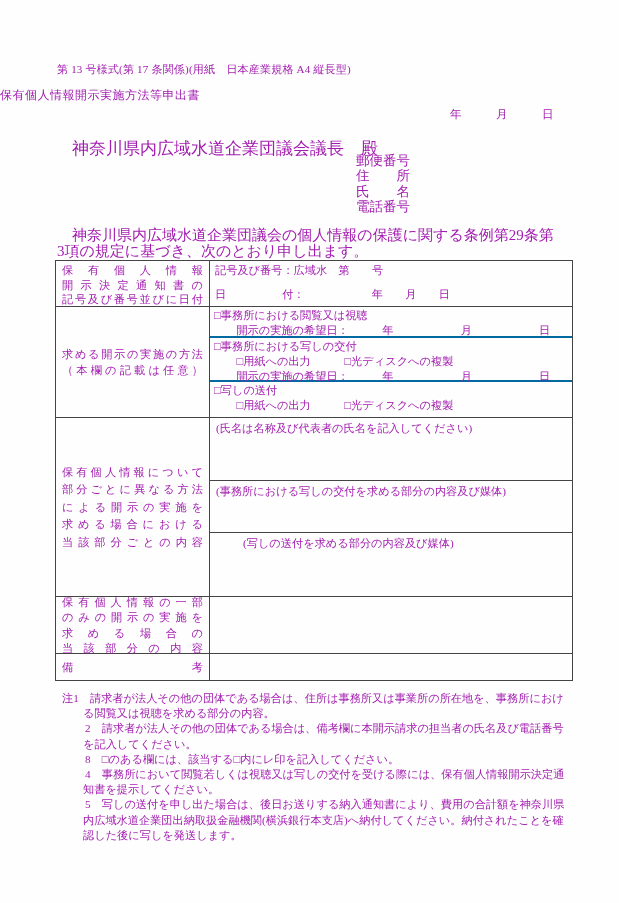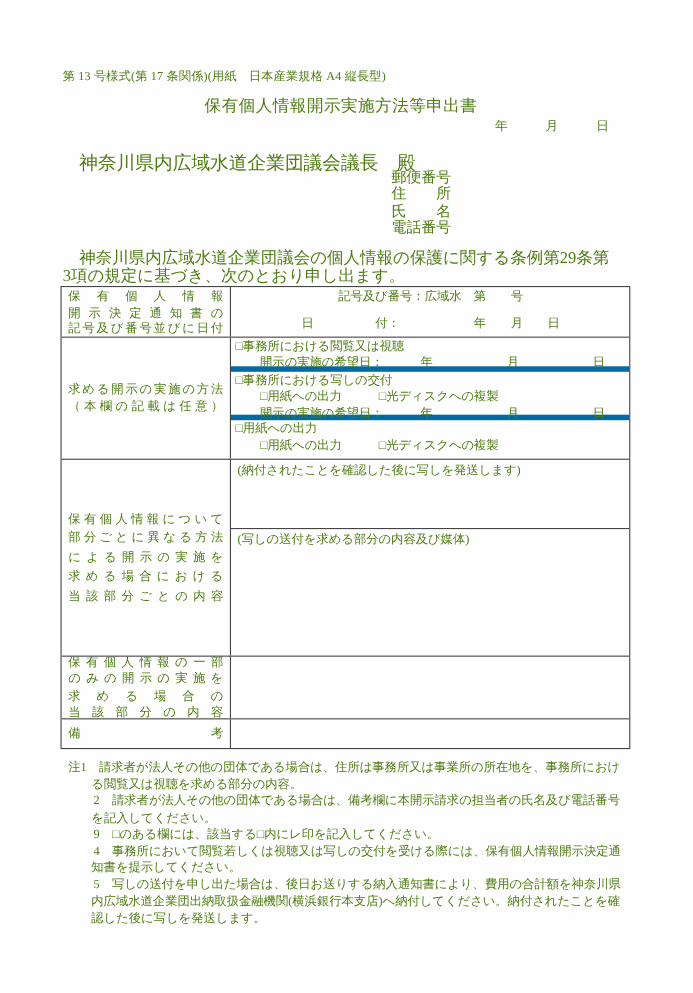--- a/index.html
+++ b/index.html
@@ -1,48 +1,48 @@
 <!DOCTYPE html>
 <html><head>
 <meta charset="utf-8">
 <style>
   html,body{margin:0;padding:0;background:#ffffff;}
   .page{
     position:relative;width:620px;height:903px;background:#fefefe;
     font-family:"Liberation Serif","DejaVu Serif",serif;
-    color:#4d7c0f;overflow:hidden;
+    color:#a21caf;overflow:hidden;
   }
   .form-number{position:absolute;left:57px;top:62px;font-size:11px;letter-spacing:0.2px;}
-  .doc-title{position:absolute;left:0;right:0;top:87px;text-align:center;font-size:15px;letter-spacing:0.5px;}
+  .doc-title{position:absolute;left:0;right:0;top:87px;font-size:12px;letter-spacing:0.5px;}
   .date-line{position:absolute;left:450px;top:107px;font-size:11.5px;}
   .addressee{position:absolute;left:72px;top:137px;font-size:17px;}
   .contact{position:absolute;left:356px;top:153px;font-size:13.5px;line-height:15.3px;text-align:center;}
   .contact .cline{width:54px;}
   .jl{display:flex;justify-content:space-between;}
   .intro{position:absolute;left:57px;top:227px;width:504px;font-size:15px;line-height:16px;}
   
   .tbl{position:absolute;left:55px;top:260px;width:516px;border:1px solid #444;font-size:11.2px;line-height:14.8px;}
   .trow{display:flex;border-bottom:1px solid #444;box-sizing:border-box;}
   .trow:last-child{border-bottom:none;}
   .cl{width:154px;border-right:1px solid #444;box-sizing:border-box;padding:1px 6px;flex:none;display:flex;flex-direction:column;}
-  .cr{flex:1;box-sizing:border-box;align-items:center;}
+  .cr{flex:1;box-sizing:border-box;}
   .r1{height:46px;}
   .r1 .cl{line-height:14.6px;justify-content:space-between;padding:2px 6px;}
   .r1 .cr{display:flex;flex-direction:column;justify-content:space-between;padding:2px 4px 4px 5px;}
   .r2{height:111px;}
   .r2 .cl{justify-content:center;gap:1px;line-height:15px;}
-  .opt{box-sizing:border-box;border-bottom:5px solid #0369a1;padding:1px 2px 0 4px;line-height:14.8px;}
+  .opt{box-sizing:border-box;border-bottom:2px solid #0369a1;padding:1px 2px 0 4px;line-height:14.8px;}
   .opt:last-child{border-bottom:none;}
   .optA{height:31px;}
   .optB{height:44px;}
   .optC{height:35px;}
   .r3{height:179px;}
   .r3 .cl{justify-content:center;gap:2.5px;line-height:15px;}
   .part{box-sizing:border-box;border-bottom:1px solid #444;padding:3px 2px 0 6px;}
-  .part:last-child{border-bottom:none;}
+  .part:last-child{border-bottom:none;margin-left:27px;}
   .p1{height:63px;}
   .p2{height:52px;}
   .p3{height:63px;}
   .r4{height:57px;}
   .r4 .cl{line-height:14.3px;justify-content:center;gap:1px;}
   .r5{height:26px;}
   .r5 .cl{justify-content:center;}
   
   .notes{position:absolute;left:62px;top:691px;width:503px;font-size:11.2px;line-height:15.2px;}
   .note{margin-left:21px;text-indent:-21px;}
@@ -150,21 +150,21 @@
         <div class="opt optA">
           <div>□事務所における閲覧又は視聴</div>
           <div>　　開示の実施の希望日：　　　年　　　　　　月　　　　　　日</div>
         </div>
         <div class="opt optB">
           <div>□事務所における写しの交付</div>
           <div>　　□用紙への出力　　　□光ディスクへの複製</div>
           <div>　　開示の実施の希望日：　　　年　　　　　　月　　　　　　日</div>
         </div>
         <div class="opt optC">
-          <div>□用紙への出力</div>
+          <div>□写しの送付</div>
           <div>　　□用紙への出力　　　□光ディスクへの複製</div>
         </div>
       </div>
     </div>
 
     <div class="trow r3">
       <div class="cl">
         <div class="jl">
             <span>保</span>
             <span>有</span>
@@ -217,21 +217,22 @@
             <span>部</span>
             <span>分</span>
             <span>ご</span>
             <span>と</span>
             <span>の</span>
             <span>内</span>
             <span>容</span>
           </div>
       </div>
       <div class="cr">
-        <div class="part p1">(納付されたことを確認した後に写しを発送します)</div>
+        <div class="part p1">(氏名は名称及び代表者の氏名を記入してください)</div>
+        <div class="part p2">(事務所における写しの交付を求める部分の内容及び媒体)</div>
         <div class="part p3">(写しの送付を求める部分の内容及び媒体)</div>
       </div>
     </div>
 
     <div class="trow r4">
       <div class="cl">
         <div class="jl">
             <span>保</span>
             <span>有</span>
             <span>個</span>
@@ -282,18 +283,18 @@
           </div>
       </div>
       <div class="cr"></div>
     </div>
 
   </div>
 
   <div class="notes">
     <div class="note">注1　請求者が法人その他の団体である場合は、住所は事務所又は事業所の所在地を、事務所における閲覧又は視聴を求める部分の内容。</div>
     <div class="note sub">2　請求者が法人その他の団体である場合は、備考欄に本開示請求の担当者の氏名及び電話番号を記入してください。</div>
-    <div class="note sub">9　□のある欄には、該当する□内にレ印を記入してください。</div>
+    <div class="note sub">8　□のある欄には、該当する□内にレ印を記入してください。</div>
     <div class="note sub">4　事務所において閲覧若しくは視聴又は写しの交付を受ける際には、保有個人情報開示決定通知書を提示してください。</div>
     <div class="note sub">5　写しの送付を申し出た場合は、後日お送りする納入通知書により、費用の合計額を神奈川県内広域水道企業団出納取扱金融機関(横浜銀行本支店)へ納付してください。納付されたことを確認した後に写しを発送します。</div>
   </div>
 
 </div>
 
 </body></html>

